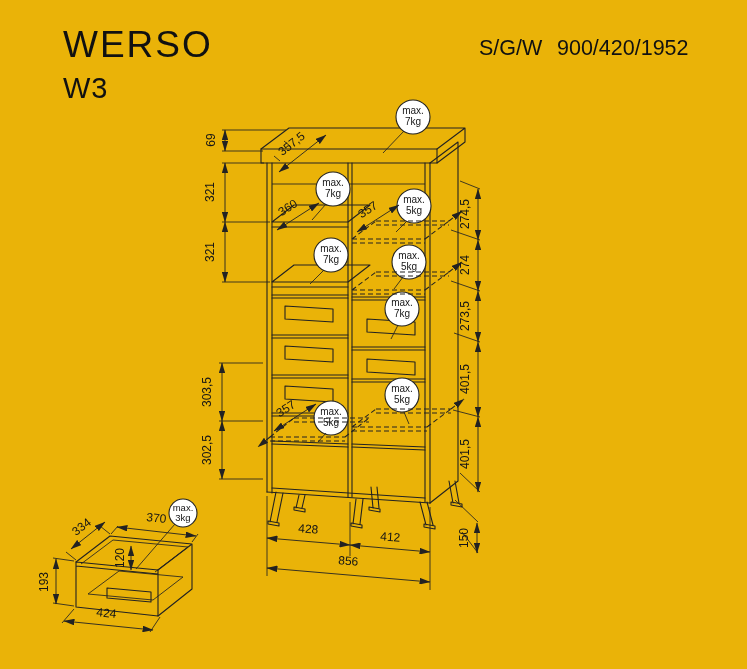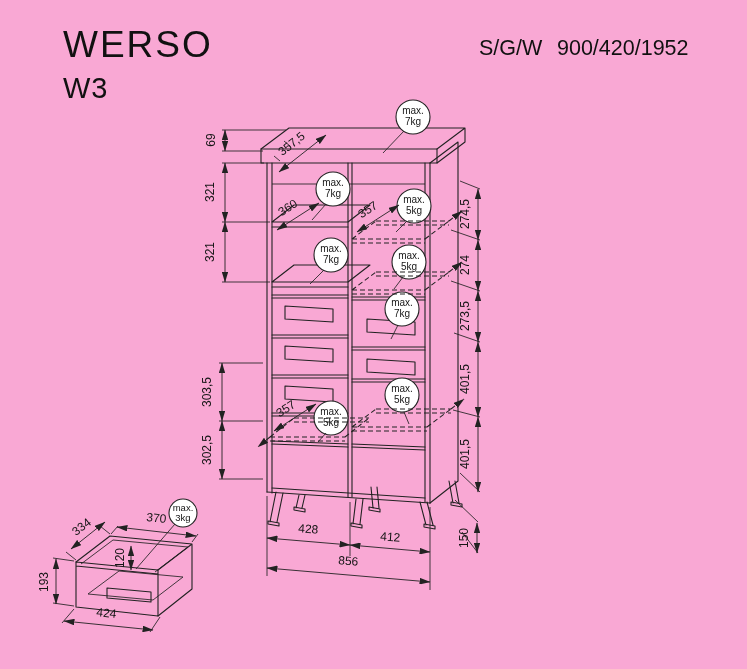--- a/index.html
+++ b/index.html
@@ -1,16 +1,16 @@
 <!DOCTYPE html>
 <html><head>
 <meta charset="utf-8">
 <style>
   html,body{margin:0;padding:0;background:#ffffff;}
-  .page{position:relative;width:747px;height:669px;background:#f9a8d4;overflow:hidden;
+  .page{position:relative;width:747px;height:669px;background:#eab308;overflow:hidden;
         font-family:"Liberation Sans", sans-serif;}
   svg{display:block;}
   .ln{stroke:#222;stroke-width:1.1;fill:none;stroke-linejoin:round;stroke-linecap:round;}
   .thin{stroke:#222;stroke-width:0.85;fill:none;}
   .dash{stroke:#222;stroke-width:1.05;fill:none;stroke-dasharray:5 3;}
   .dim{stroke:#222;stroke-width:0.9;fill:none;}
   .circ{stroke:#222;stroke-width:1.1;fill:#fff;}
   .t{font-family:"Liberation Sans", sans-serif;font-size:12px;fill:#161616;}
   .tb{font-family:"Liberation Sans", sans-serif;font-size:10px;fill:#161616;text-anchor:middle;}
   .tb2{font-family:"Liberation Sans", sans-serif;font-size:9.5px;fill:#161616;text-anchor:middle;}

